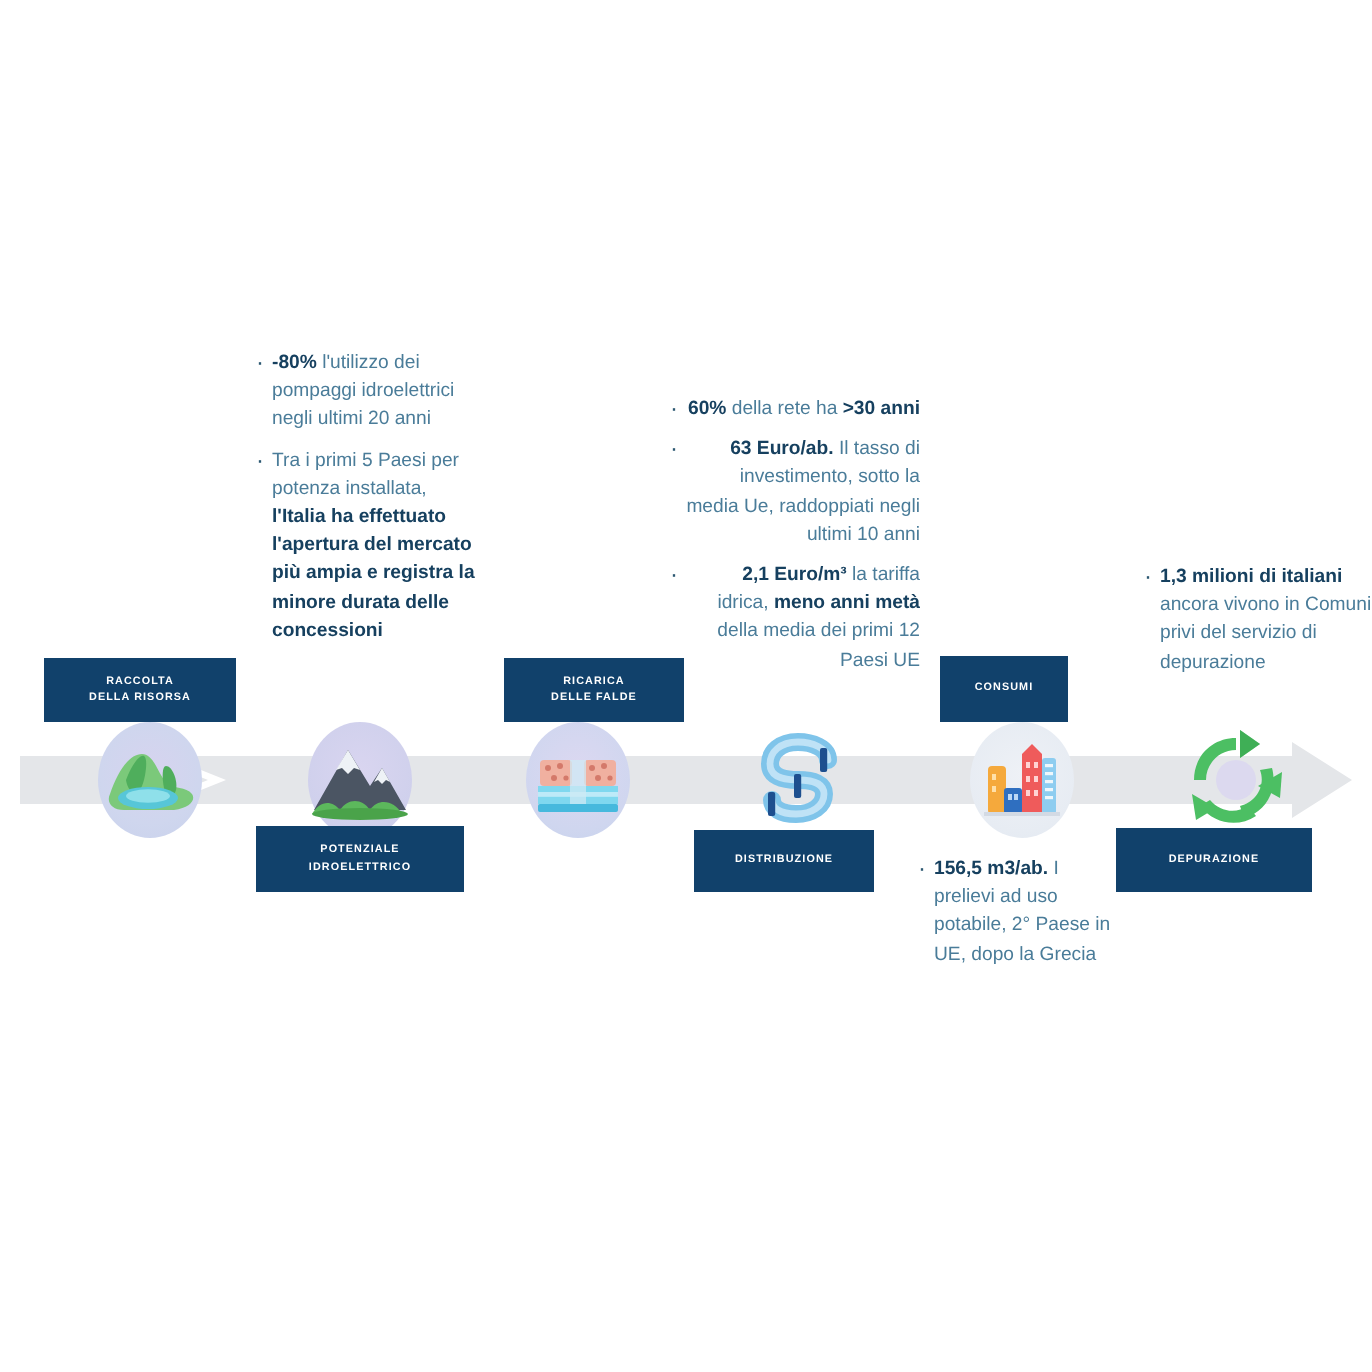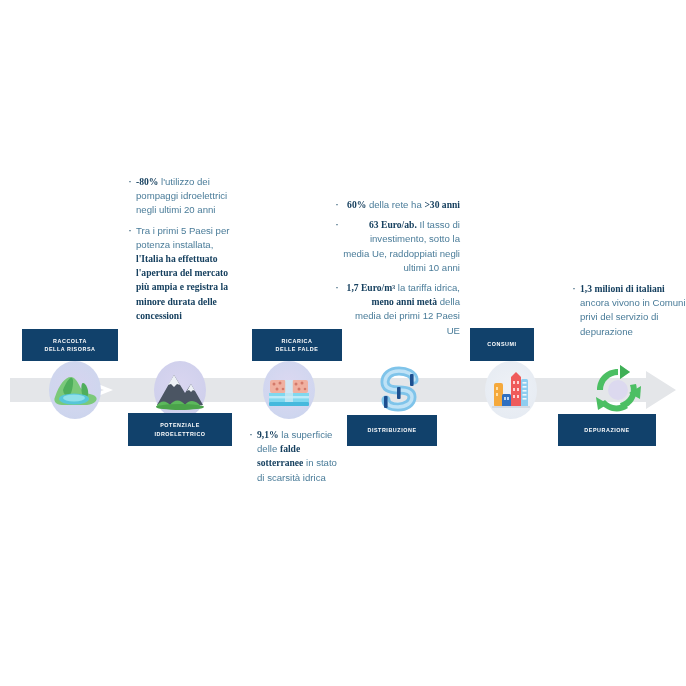--- a/index.html
+++ b/index.html
@@ -95,21 +95,20 @@
     position: absolute;
     left: 1px;
     top: -1px;
     color: #2c5872;
     font-size: 12px;
     line-height: 1.3;
   }
   .block b {
     color: #16405f;
     font-weight: 700;
-    font-family: Liberation Serif, serif;
   }
   .block .t { color: #4a7c99; }
 </style>
 </head>
 <body>
 
 <div id="infographic">
 
   <div class="arrow-band">
     <svg viewBox="0 0 666 38" width="666" height="38" xmlns="http://www.w3.org/2000/svg">
@@ -256,42 +255,42 @@
     <ul>
       <li>
         <b>-80%</b><span class="t"> l'utilizzo dei pompaggi idroelettrici negli ultimi 20 anni</span>
       </li>
       <li>
         <span class="t">Tra i primi 5 Paesi per potenza installata, </span><b>l'Italia ha effettuato l'apertura del mercato più ampia e registra la minore durata delle concessioni</b>
       </li>
     </ul>
   </div>
 
-  <div class="block" style="left:248px; top:428px; width:92px;">
-    <ul>
-      <li>
-        <b>9,1%</b><span class="t"> la superficie delle </span><b>falde sotterranee</b><span class="t"> in stato di scarsità idrica</span>
-      </li>
-    </ul>
-  </div>
 
   <div class="block" style="left:334px; top:198px; width:126px;text-align:right;">
     <ul>
       <li>
         <b>60%</b><span class="t"> della rete ha </span><b>&gt;30 anni</b>
       </li>
       <li>
         <b>63 Euro/ab.</b><span class="t"> Il tasso di investimento, sotto la media Ue, raddoppiati negli ultimi 10 anni</span>
       </li>
       <li>
-        <b>1,7 Euro/m³</b><span class="t"> la tariffa idrica, </span><b>meno anni metà</b><span class="t"> della media dei primi 12 Paesi UE</span>
-      </li>
-    </ul>
-  </div>
-
+        <b>2,1 Euro/m³</b><span class="t"> la tariffa idrica, </span><b>meno anni metà</b><span class="t"> della media dei primi 12 Paesi UE</span>
+      </li>
+    </ul>
+  </div>
+
+  <div class="block" style="left:458px; top:428px; width:104px;">
+    <ul>
+      <li>
+        <b>156,5 m3/ab.</b><span class="t"> I prelievi ad uso potabile, 2° Paese in UE, dopo la Grecia</span>
+      </li>
+    </ul>
+  </div>
 
   <div class="block" style="left:571px; top:282px; width:118px;">
     <ul>
       <li>
         <b>1,3 milioni di italiani</b><span class="t"> ancora vivono in Comuni privi del servizio di depurazione</span>
       </li>
     </ul>
   </div>
 
 </div>

